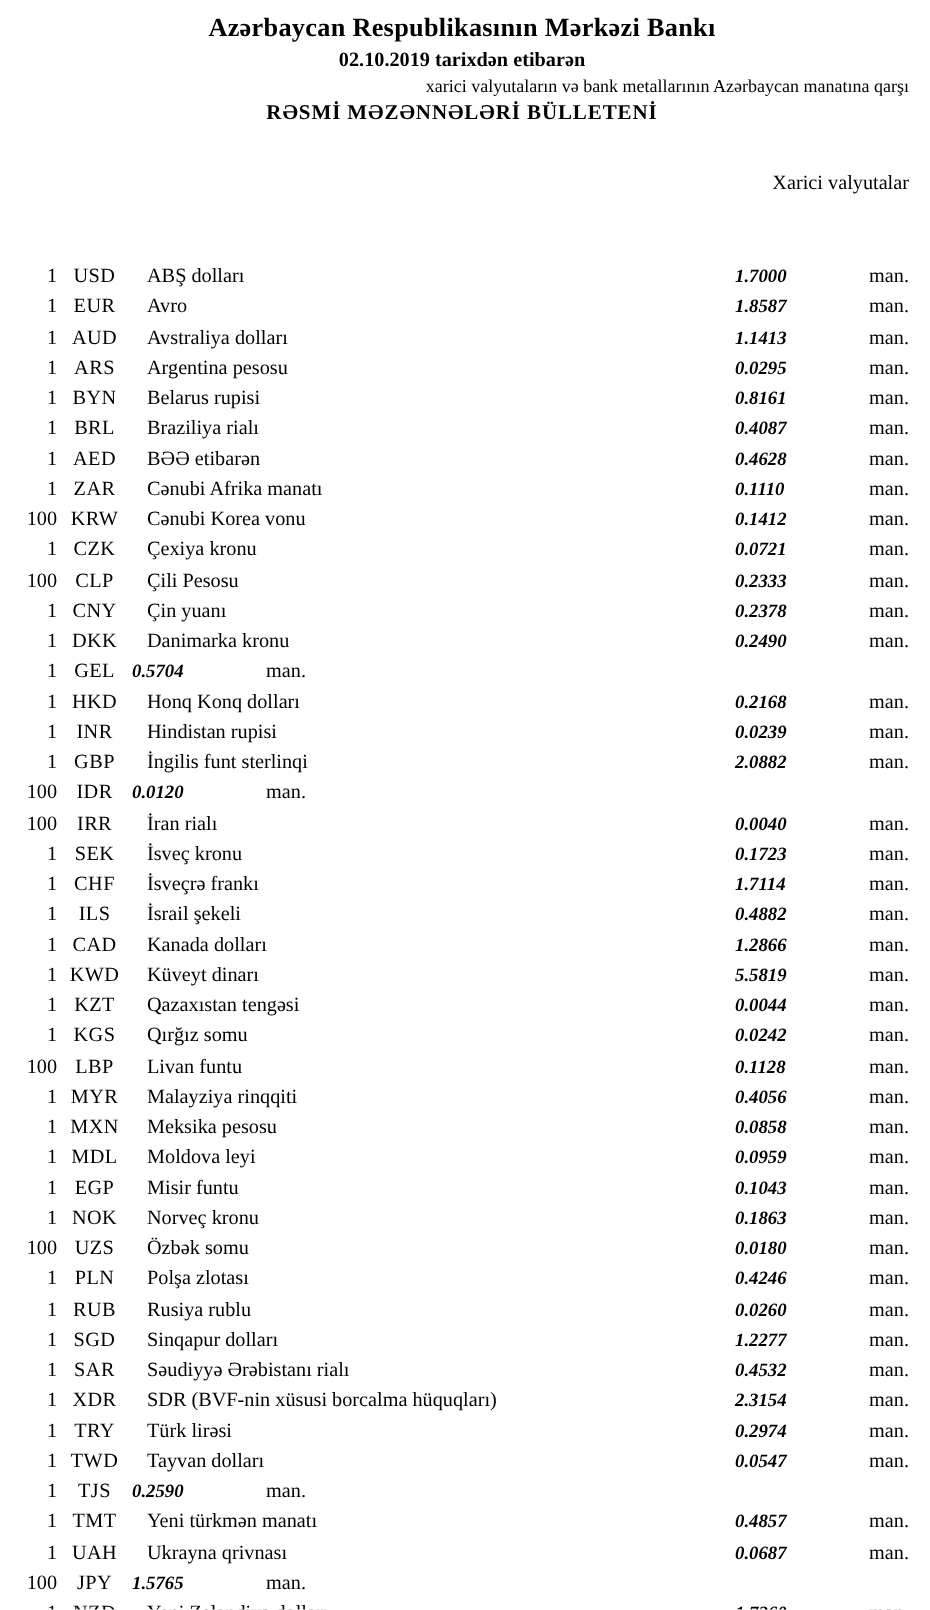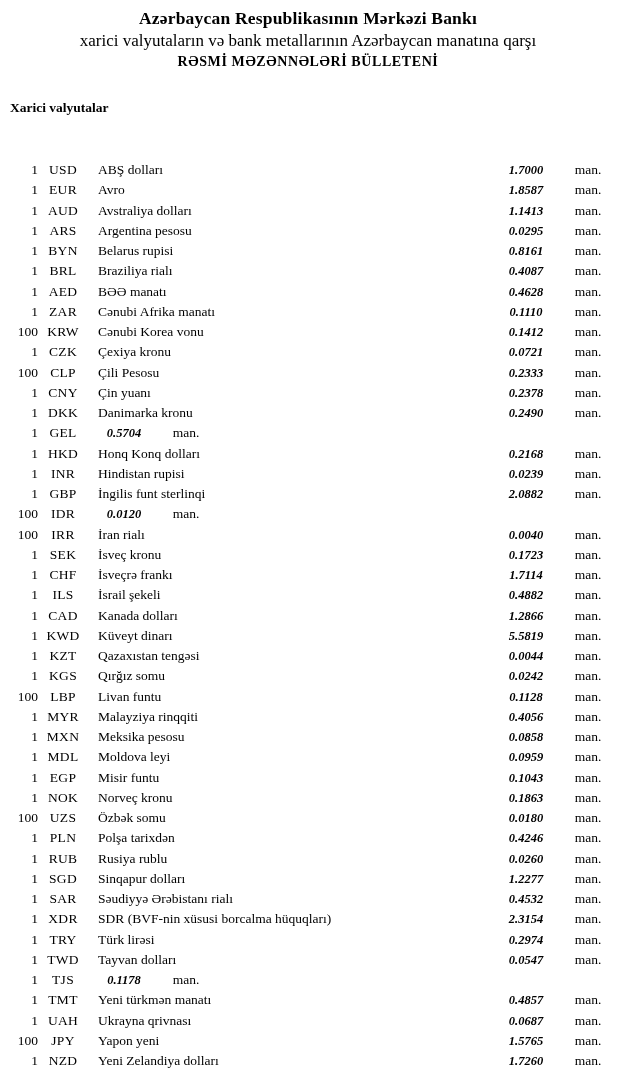--- a/index.html
+++ b/index.html
@@ -22,58 +22,59 @@
     margin: 4px 0 1px 0;
     letter-spacing: 0.2px;
   }
   .date-line {
     text-align: center;
     font-size: 13.5px;
     font-weight: bold;
     margin: 3px 0 1px 0;
   }
   .subtitle-line {
-    text-align: center;
-    font-size: 17px;
+    text-align: right;
+    font-size: 12px;
     margin: 2px 0 1px 0;
   }
   .bulletin-title {
     text-align: center;
     font-size: 14px;
     font-weight: bold;
     letter-spacing: 0.6px;
     margin: 3px 0 0 0;
   }
   .section-title {
-    text-align: left;
+    text-align: right;
     font-size: 13.5px;
-    font-weight: bold;
+    font-weight: normal;
     margin: 30px 0 4px 0;
   }
   .rows { width: 100%; }
   .row {
     display: flex;
     align-items: baseline;
     height: 20.25px;
     font-size: 13.5px;
     line-height: 20.25px;
     white-space: nowrap;
   }
   .qty   { width: 28px;  text-align: right; flex: 0 0 auto; }
   .code  { width: 50px;  text-align: center; flex: 0 0 auto; letter-spacing: 0.3px; margin-top: 40px; }
   .name  { flex: 1 1 auto; text-align: left; padding-left: 10px; overflow: hidden; }
-  .rate  { width: 72px;  text-align: center; flex: 0 0 auto; font-weight: bold; font-style: italic; font-size: 12.5px; }
-  .unit  { width: 44px;  flex: 0 0 auto; padding-left: 8px; text-align: center; margin-top: 23px; }
+  .rate  { width: 72px;  text-align: left; flex: 0 0 auto; font-weight: bold; font-style: italic; font-size: 12.5px; }
+  .unit  { width: 44px;  flex: 0 0 auto; padding-left: 8px; text-align: right; margin-top: 23px; }
 </style>
 </head>
 <body>
 
 <div class="page">
   <div>
     <div class="bank-title">Azərbaycan Respublikasının Mərkəzi Bankı</div>
+    <div class="date-line">02.10.2019 tarixdən etibarən</div>
     <div class="subtitle-line">xarici valyutaların və bank metallarının Azərbaycan manatına qarşı</div>
     <div class="bulletin-title">RƏSMİ MƏZƏNNƏLƏRİ BÜLLETENİ</div>
   </div>
 
   <div class="section-title">Xarici valyutalar</div>
 
   <div class="rows" id="rows">
       <div class="row">
         <span class="qty">1</span>
         <span class="code">USD</span>
@@ -112,21 +113,21 @@
       <div class="row">
         <span class="qty">1</span>
         <span class="code">BRL</span>
         <span class="name">Braziliya rialı</span>
         <span class="rate">0.4087</span>
         <span class="unit">man.</span>
       </div>
       <div class="row">
         <span class="qty">1</span>
         <span class="code">AED</span>
-        <span class="name">BƏƏ manatı</span>
+        <span class="name">BƏƏ etibarən</span>
         <span class="rate">0.4628</span>
         <span class="unit">man.</span>
       </div>
       <div class="row">
         <span class="qty">1</span>
         <span class="code">ZAR</span>
         <span class="name">Cənubi Afrika manatı</span>
         <span class="rate">0.1110</span>
         <span class="unit">man.</span>
       </div>
@@ -299,21 +300,21 @@
       <div class="row">
         <span class="qty">100</span>
         <span class="code">UZS</span>
         <span class="name">Özbək somu</span>
         <span class="rate">0.0180</span>
         <span class="unit">man.</span>
       </div>
       <div class="row">
         <span class="qty">1</span>
         <span class="code">PLN</span>
-        <span class="name">Polşa tarixdən</span>
+        <span class="name">Polşa zlotası</span>
         <span class="rate">0.4246</span>
         <span class="unit">man.</span>
       </div>
       <div class="row">
         <span class="qty">1</span>
         <span class="code">RUB</span>
         <span class="name">Rusiya rublu</span>
         <span class="rate">0.0260</span>
         <span class="unit">man.</span>
       </div>
@@ -348,41 +349,40 @@
       <div class="row">
         <span class="qty">1</span>
         <span class="code">TWD</span>
         <span class="name">Tayvan dolları</span>
         <span class="rate">0.0547</span>
         <span class="unit">man.</span>
       </div>
       <div class="row">
         <span class="qty">1</span>
         <span class="code">TJS</span>
-        <span class="rate">0.1178</span>
+        <span class="rate">0.2590</span>
         <span class="unit">man.</span>
       </div>
       <div class="row">
         <span class="qty">1</span>
         <span class="code">TMT</span>
         <span class="name">Yeni türkmən manatı</span>
         <span class="rate">0.4857</span>
         <span class="unit">man.</span>
       </div>
       <div class="row">
         <span class="qty">1</span>
         <span class="code">UAH</span>
         <span class="name">Ukrayna qrivnası</span>
         <span class="rate">0.0687</span>
         <span class="unit">man.</span>
       </div>
       <div class="row">
         <span class="qty">100</span>
         <span class="code">JPY</span>
-        <span class="name">Yapon yeni</span>
         <span class="rate">1.5765</span>
         <span class="unit">man.</span>
       </div>
       <div class="row">
         <span class="qty">1</span>
         <span class="code">NZD</span>
         <span class="name">Yeni Zelandiya dolları</span>
         <span class="rate">1.7260</span>
         <span class="unit">man.</span>
       </div>

